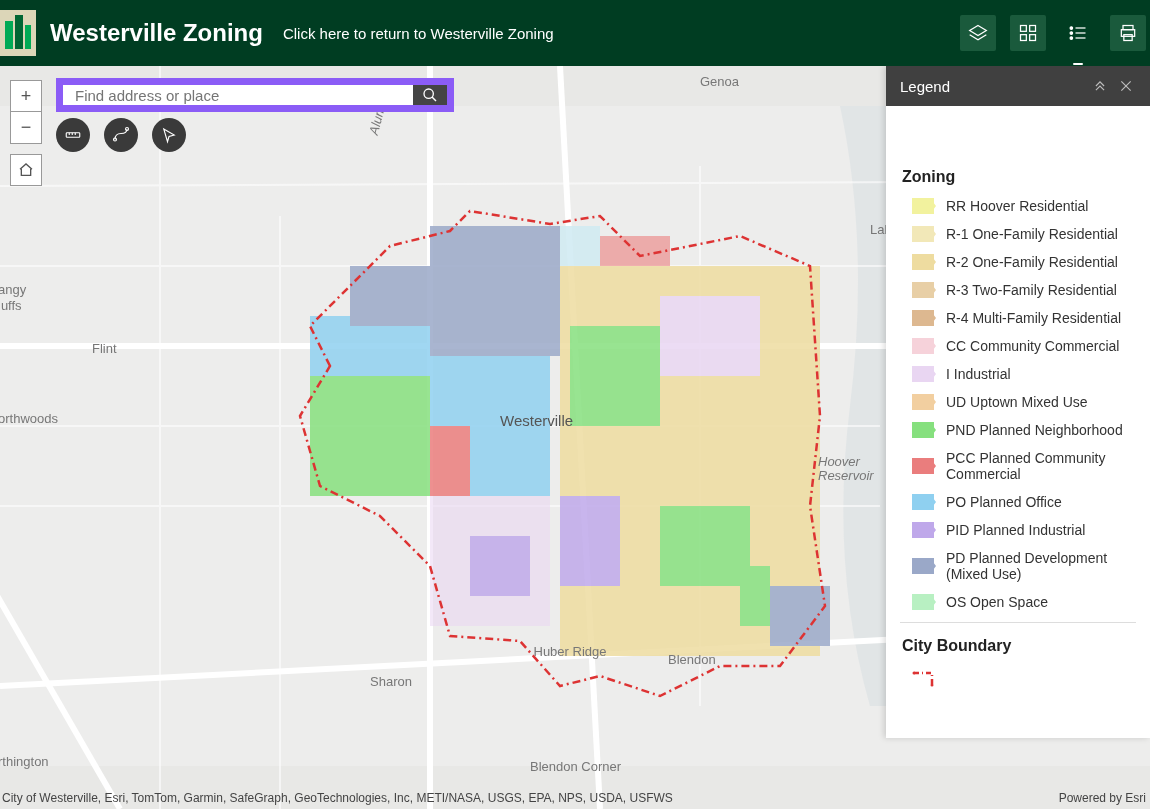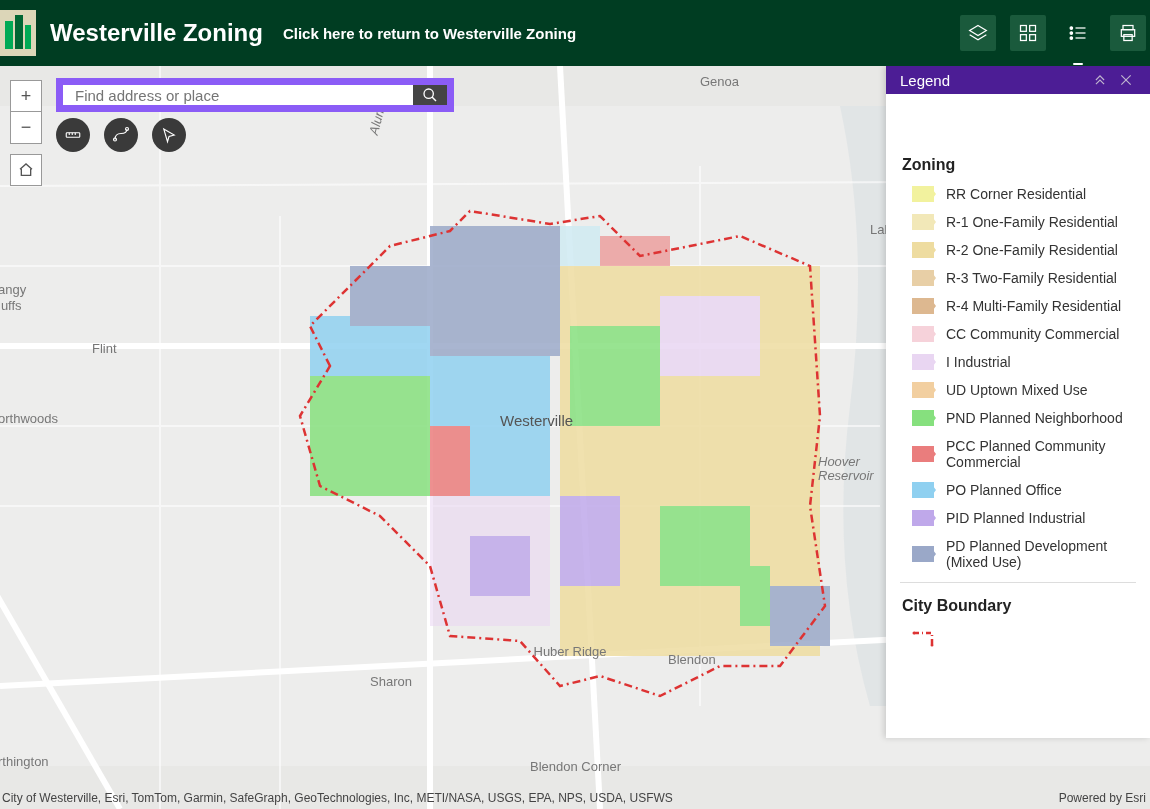--- a/index.html
+++ b/index.html
@@ -4,21 +4,21 @@
 <style>
   * { box-sizing: border-box; margin: 0; padding: 0; }
   html, body { width: 1150px; height: 809px; font-family: "Avenir Next", "Segoe UI", Arial, sans-serif; overflow: hidden; }
   body { background: #e8e8e8; position: relative; }
 
   
   .header { position: absolute; top:0; left:0; right:0; height:66px; background:#003d22; color:#fff; display:flex; align-items:center; padding:0 0; z-index:5; }
   .logo { width:36px; height:46px; background:#dcd6b8; display:flex; align-items:center; justify-content:center; margin-right:14px; }
   .logo svg { width:30px; height:40px; }
   .title { font-size:24px; font-weight:600; margin-right:20px; }
-  .subtitle { font-size:15px; font-weight:700; color:#fff; cursor:pointer; }
+  .subtitle { font-size:15px; font-weight:400; color:#fff; cursor:pointer; }
   .header-spacer { flex:1; }
   .header-tools { display:flex; gap:14px; align-items:center; margin-right:4px; }
   .header-btn { width:36px; height:36px; background:#1a5a3c; display:flex; align-items:center; justify-content:center; cursor:pointer; border-radius:2px; }
   .header-btn.active { background:transparent; position:relative; }
   .header-btn.active::after { content:""; position:absolute; bottom:-14px; left:50%; transform:translateX(-50%); width:10px; height:2px; background:#fff; border-radius:1px;}
   .header-btn svg { width:20px; height:20px; stroke:#fff; fill:none; stroke-width:1.5; }
 
   
   .map { position:absolute; top:66px; left:0; right:0; bottom:0; background:#f0f0ef; overflow:hidden; }
   .map-bg { position:absolute; inset:0; }
@@ -38,21 +38,21 @@
   .circle-tools { position:absolute; top:52px; left:56px; display:flex; gap:14px; }
   .circle-btn { width:34px; height:34px; border-radius:50%; background:#3a3a3a; display:flex; align-items:center; justify-content:center; cursor:pointer; }
   .circle-btn svg { width:18px; height:18px; stroke:#fff; fill:none; stroke-width:1.5; }
 
   
   .attr-left { position:absolute; bottom:4px; left:2px; font-size:12px; color:#444; }
   .attr-right { position:absolute; bottom:4px; right:4px; font-size:12px; color:#444; }
 
   
   .legend { position:absolute; top:66px; right:0; width:264px; height:672px; background:#fff; box-shadow:-2px 0 6px rgba(0,0,0,0.15); z-index:4; display:flex; flex-direction:column; }
-  .legend-hdr { height:28px; background:#4c1d95; color:#fff; display:flex; align-items:center; padding:0 14px; font-size:15px; }
+  .legend-hdr { height:40px; background:#404040; color:#fff; display:flex; align-items:center; padding:0 14px; font-size:15px; }
   .legend-hdr-spacer { flex:1; }
   .legend-hdr .icon-btn { width:20px; height:20px; cursor:pointer; display:flex; align-items:center; justify-content:center; margin-left:6px; opacity:.8;}
   .legend-body { flex:1; overflow-y:auto; padding:14px 0 14px 14px;margin-top:44px; }
   .legend-body::-webkit-scrollbar { width:8px; }
   .legend-body::-webkit-scrollbar-thumb { background:#bbb; border-radius:4px; }
   .legend-section-title { font-size:16px; font-weight:600; color:#222; margin:4px 0 12px 2px; }
   .legend-item { display:flex; align-items:center; margin:0 4px 12px 12px; font-size:14px; color:#333; }
   .swatch { width:22px; height:16px; margin-right:12px; flex-shrink:0; position:relative; }
   .swatch::after { content:""; position:absolute; top:0; right:-2px; bottom:0; width:6px; background:inherit; clip-path: polygon(0 0, 100% 50%, 0 100%); }
   hr.legend-div { border:none; border-top:1px solid #ddd; margin:10px 14px 14px 0; }
@@ -243,21 +243,21 @@
           <line x1="4" y1="4" x2="20" y2="20"></line>
           <line x1="20" y1="4" x2="4" y2="20"></line>
         </svg>
     </div>
   </div>
   <div class="legend-body">
     <div class="legend-section-title">Zoning</div>
     <div id="zoning-items">
         <div class="legend-item">
           <div class="swatch" style="background: rgb(242, 242, 158);"></div>
-          <span>RR Corner Residential</span>
+          <span>RR Hoover Residential</span>
         </div>
         <div class="legend-item">
           <div class="swatch" style="background: rgb(242, 232, 184);"></div>
           <span>R-1 One-Family Residential</span>
         </div>
         <div class="legend-item">
           <div class="swatch" style="background: rgb(238, 220, 160);"></div>
           <span>R-2 One-Family Residential</span>
         </div>
         <div class="legend-item">
@@ -292,20 +292,24 @@
           <div class="swatch" style="background: rgb(143, 208, 240);"></div>
           <span>PO Planned Office</span>
         </div>
         <div class="legend-item">
           <div class="swatch" style="background: rgb(191, 168, 234);"></div>
           <span>PID Planned Industrial</span>
         </div>
         <div class="legend-item">
           <div class="swatch" style="background: rgb(154, 168, 200);"></div>
           <span>PD Planned Development (Mixed Use)</span>
+        </div>
+        <div class="legend-item">
+          <div class="swatch" style="background: rgb(184, 240, 194);"></div>
+          <span>OS Open Space</span>
         </div>
       </div>
     <hr class="legend-div">
     <div class="legend-section-title">City Boundary</div>
     <svg class="boundary-swatch" viewBox="0 0 24 20">
       <path d="M2 2 H20 V14" fill="none" stroke="#d33" stroke-width="2.5" stroke-dasharray="5 3 1 3"></path>
       <circle cx="2" cy="2" r="1.5" fill="#d33"></circle>
         <circle cx="20" cy="14" r="1.5" fill="#d33"></circle>
     </svg>
   </div>

